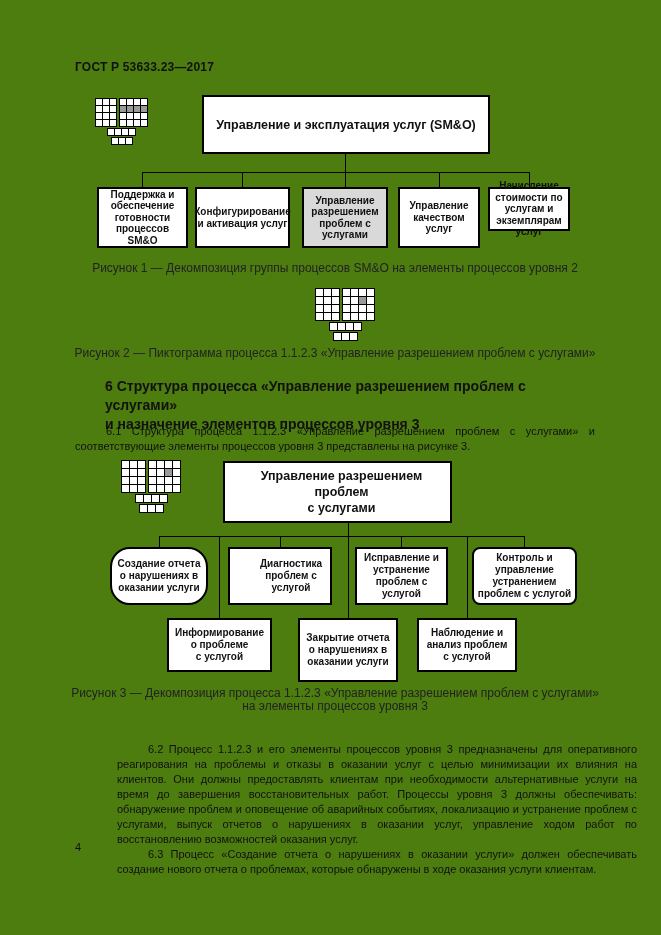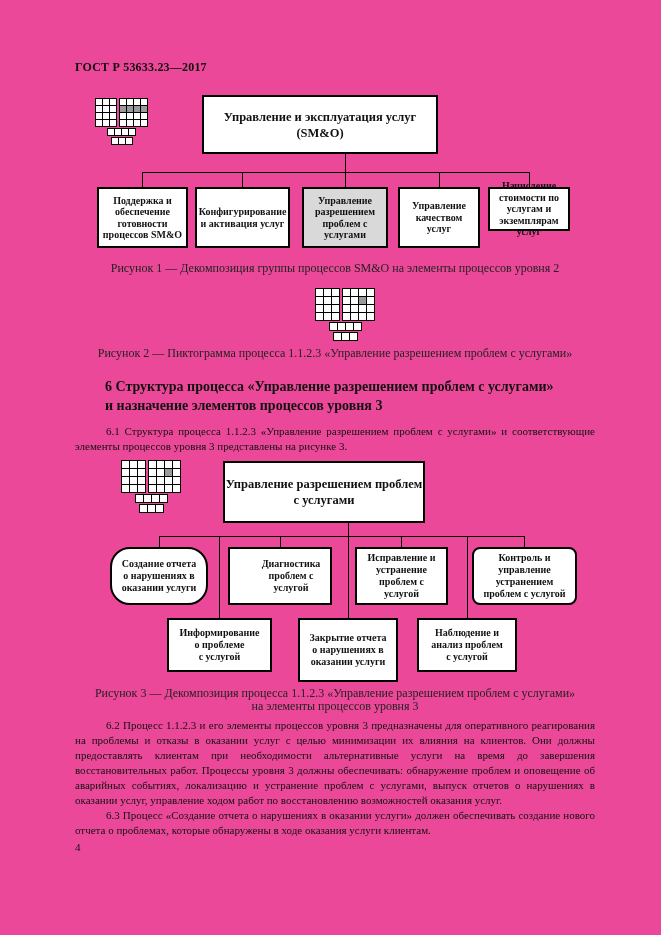--- a/index.html
+++ b/index.html
@@ -1,18 +1,18 @@
 <!DOCTYPE html>
 <html><head>
 <meta charset="utf-8">
 <style>
   html,body { margin:0; padding:0; background:#ffffff; }
   .page {
-    position:relative; width:661px; height:935px; background:#ec4899;
-    font-family:Liberation Serif, serif; color:#111;
+    position:relative; width:661px; height:935px; background:#4d7c0f;
+    font-family:Liberation Sans, sans-serif; color:#111;
     outline:1px solid #c9c9c9; overflow:hidden;
   }
   .hdr { position:absolute; left:75px; top:60px; font-size:12px; font-weight:bold; letter-spacing:0.2px; }
   .dbox {
     position:absolute; border:2px solid #000; background:#fff;
     display:flex; align-items:center; justify-content:center;
     text-align:center; white-space:pre-line; font-weight:bold; box-sizing:border-box;
   }
   .rootbox { font-size:12.5px; line-height:16px; }
   .childbox { font-size:10px; line-height:11.5px; padding:2px; }
@@ -83,21 +83,21 @@
       </div>
       <div class="prow pcenter">
         <div class="pgrid" style="grid-template-columns: repeat(3, 6px); grid-auto-rows: 6px;">
           <div></div>
           <div></div>
           <div></div>
         </div>
       </div>
     </div>
 
-  <div class="dbox rootbox" style="left:202px; top:95px; width:236px; height:59px;">Управление и эксплуатация услуг (SM&amp;O)</div>
+  <div class="dbox rootbox" style="left:202px; top:95px; width:288px; height:59px;">Управление и эксплуатация услуг (SM&amp;O)</div>
 
   <div class="conn" style="left:345px; top:154px; width:1px; height:18px;"></div>
   <div class="conn" style="left:142px; top:172px; width:388px; height:1px;"></div>
   <div class="conn" style="left:142px; top:172px; width:1px; height:15px;"></div>
   <div class="conn" style="left:242px; top:172px; width:1px; height:15px;"></div>
   <div class="conn" style="left:345px; top:172px; width:1px; height:15px;"></div>
   <div class="conn" style="left:439px; top:172px; width:1px; height:15px;"></div>
   <div class="conn" style="left:529px; top:172px; width:1px; height:15px;"></div>
 
   <div class="dbox childbox" style="left:195px; top:187px; width:95px; height:61px;">Конфигурирование
@@ -227,21 +227,21 @@
       </div>
       <div class="prow pcenter">
         <div class="pgrid" style="grid-template-columns: repeat(3, 7px); grid-auto-rows: 7px;">
           <div></div>
           <div></div>
           <div></div>
         </div>
       </div>
     </div>
 
-  <div class="dbox rootbox" style="left:223px; top:461px; width:202px; height:62px;">Управление разрешением проблем
+  <div class="dbox rootbox" style="left:223px; top:461px; width:229px; height:62px;padding-left:8px;">Управление разрешением проблем
 с услугами</div>
 
   <div class="conn" style="left:348px; top:523px; width:1px; height:95px;"></div>
   <div class="conn" style="left:159px; top:536px; width:366px; height:1px;"></div>
   <div class="conn" style="left:159px; top:536px; width:1px; height:11px;"></div>
   <div class="conn" style="left:280px; top:536px; width:1px; height:11px;"></div>
   <div class="conn" style="left:401px; top:536px; width:1px; height:11px;"></div>
   <div class="conn" style="left:524px; top:536px; width:1px; height:11px;"></div>
   <div class="conn" style="left:219px; top:536px; width:1px; height:82px;"></div>
   <div class="conn" style="left:467px; top:536px; width:1px; height:82px;"></div>
@@ -266,20 +266,20 @@
   <div class="dbox l3box" style="left:298px; top:618px; width:100px; height:64px;">Закрытие отчета
 о нарушениях в
 оказании услуги</div>
   <div class="dbox l3box" style="left:417px; top:618px; width:100px; height:54px;">Наблюдение и
 анализ проблем
 с услугой</div>
 
   <div class="caption" style="top:687px;">Рисунок 3 — Декомпозиция процесса 1.1.2.3 «Управление разрешением проблем с услугами»
 на элементы процессов уровня 3</div>
 
-  <div class="bodytext" style="top:718px;">
+  <div class="bodytext" style="top:742px;margin-left:42px;">
     <p>6.2 Процесс 1.1.2.3 и его элементы процессов уровня 3 предназначены для оперативного реагирования на проблемы и отказы в оказании услуг с целью минимизации их влияния на клиентов. Они должны предоставлять клиентам при необходимости альтернативные услуги на время до завершения восстановительных работ. Процессы уровня 3 должны обеспечивать: обнаружение проблем и оповещение об аварийных событиях, локализацию и устранение проблем с услугами, выпуск отчетов о нарушениях в оказании услуг, управление ходом работ по восстановлению возможностей оказания услуг.</p>
     <p>6.3 Процесс «Создание отчета о нарушениях в оказании услуги» должен обеспечивать создание нового отчета о проблемах, которые обнаружены в ходе оказания услуги клиентам.</p>
   </div>
 
   <div class="pagenum">4</div>
 
 </div>
 
 </body></html>

